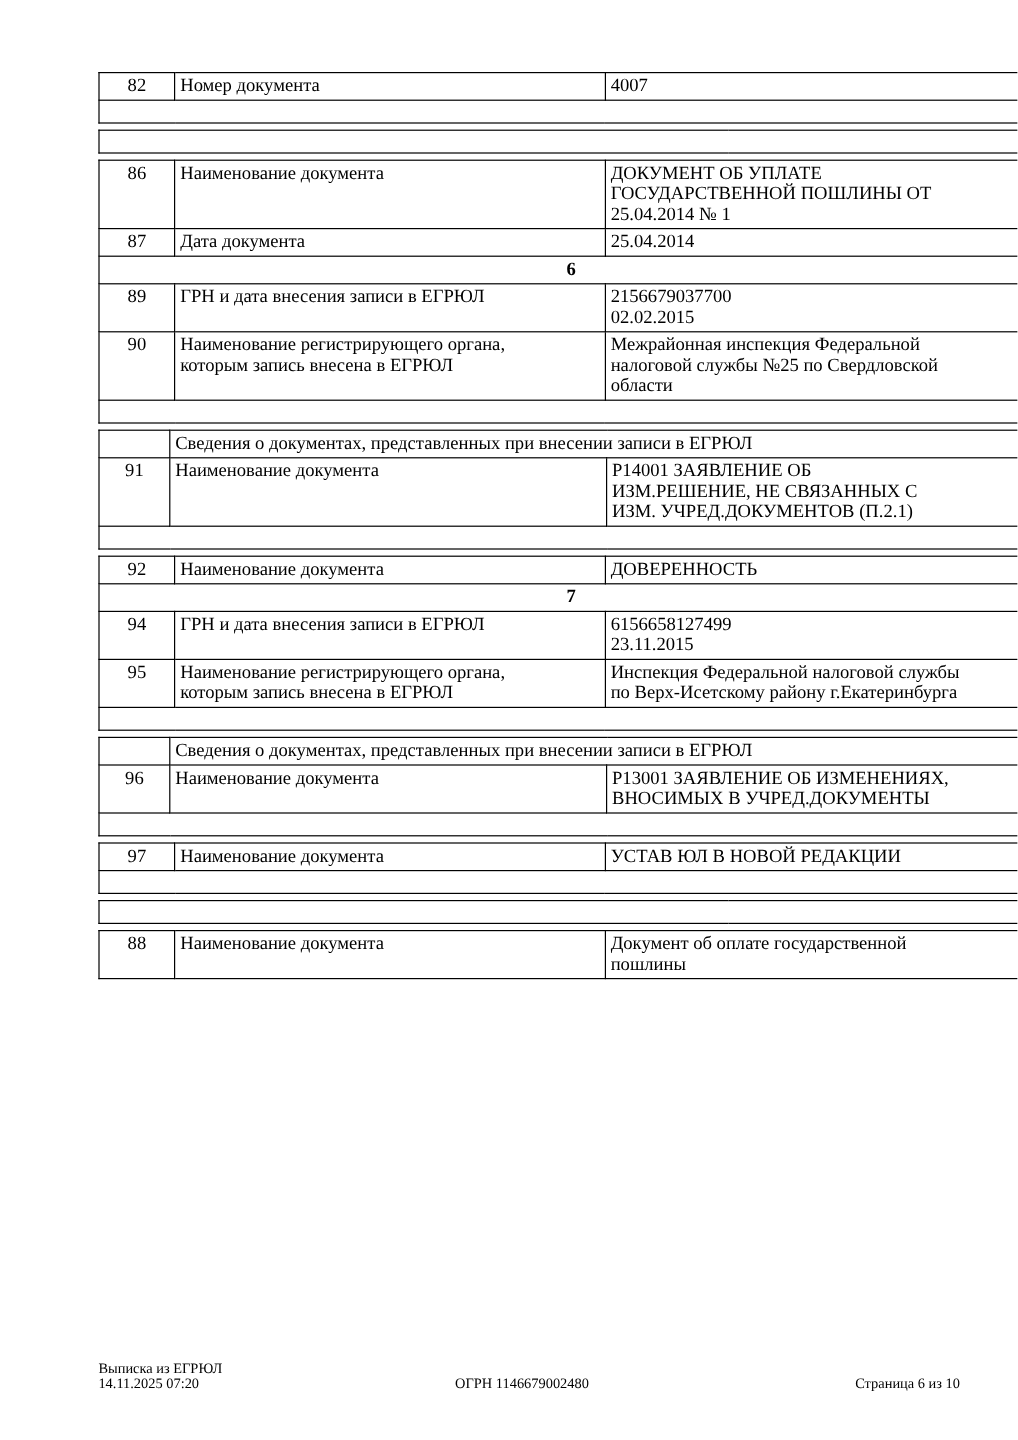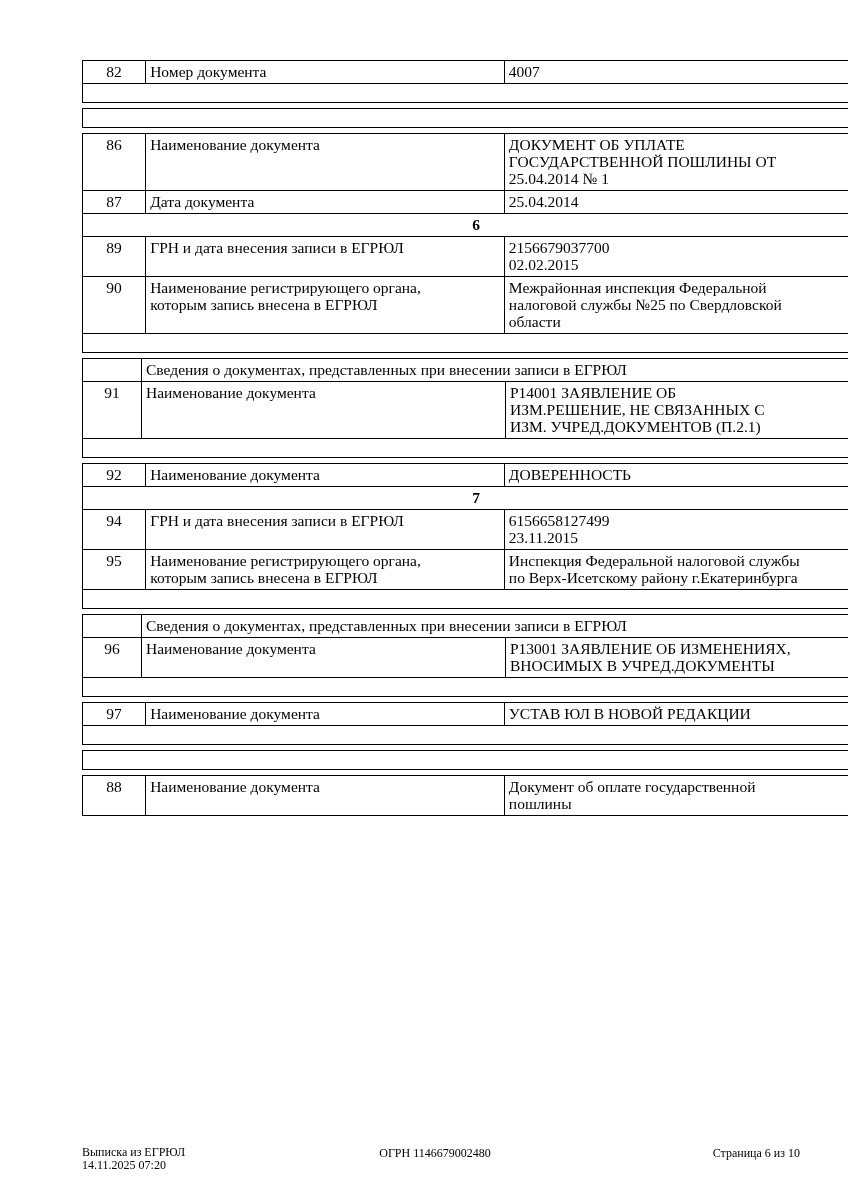--- a/index.html
+++ b/index.html
@@ -36,21 +36,21 @@
   td.c-val{width:332px;white-space:pre-line;}
   td.c-sec{text-align:center;font-weight:bold;}
   td.c-hdr{white-space:nowrap;}
   td.c-spacer{height:13px;padding:0;}
   .footer{
     position:absolute;
     left:0;top:1134px;
     width:848px;
     font-size:12px;line-height:13px;
   }
-  .footer .f-left{position:absolute;left:82px;top:12px;}
+  .footer .f-left{position:absolute;left:82px;top:0;}
   .footer .f-center{position:absolute;left:0;top:13px;width:870px;text-align:center;}
   .footer .f-right{position:absolute;right:48px;top:13px;}
 </style>
 </head>
 <body>
 
 <div class="page">
   <div class="table-area">
 
     <table class="blk">

